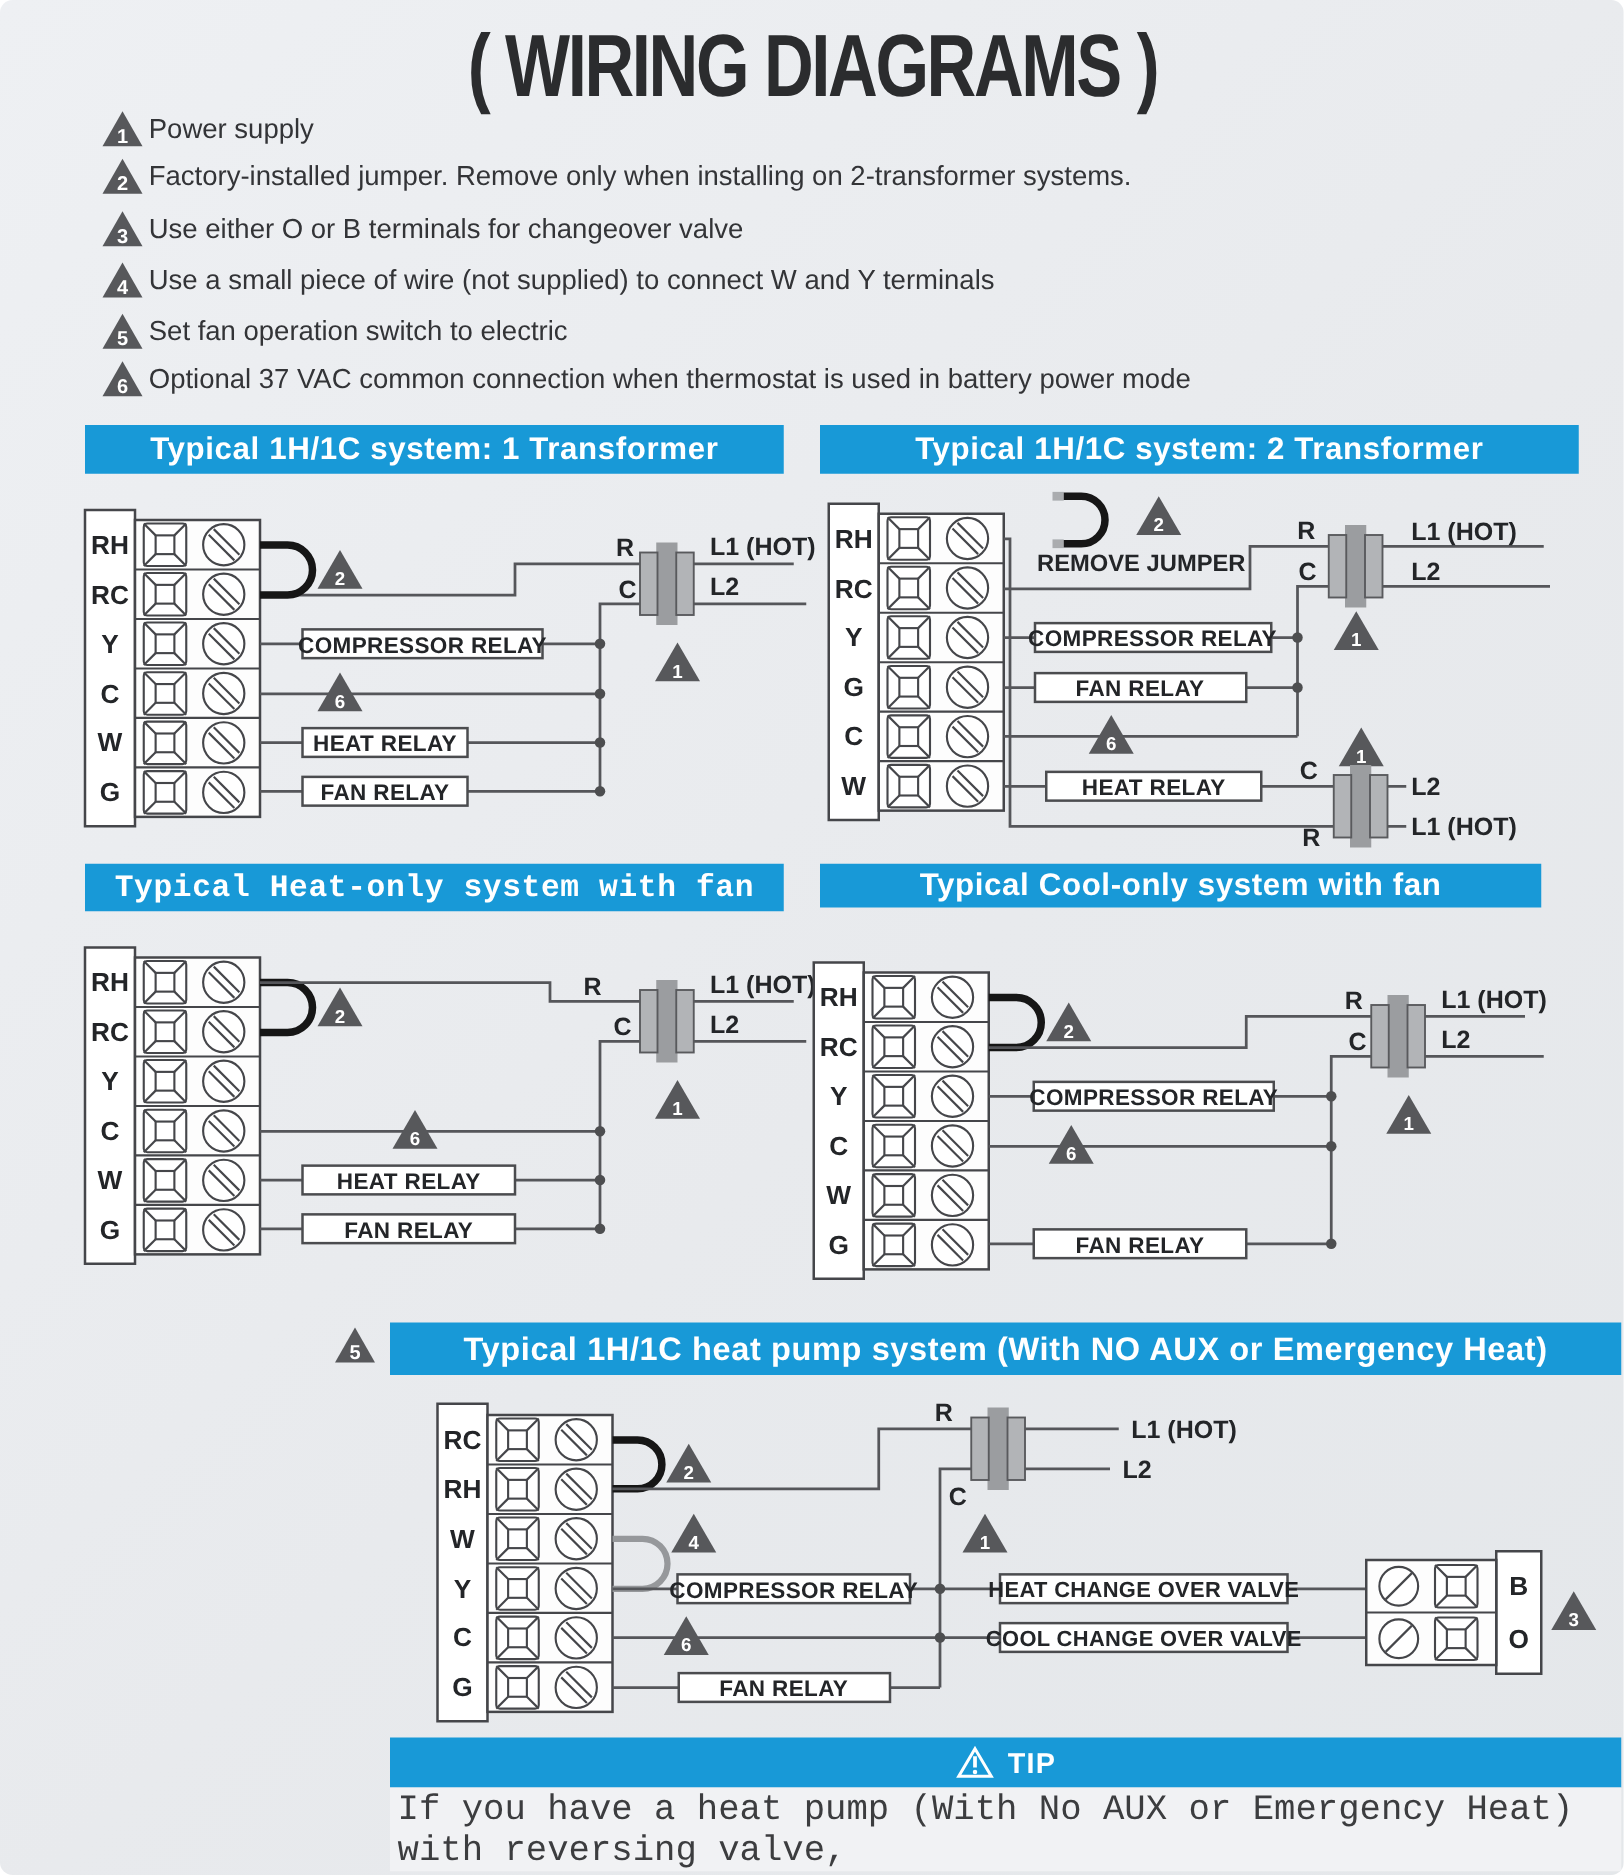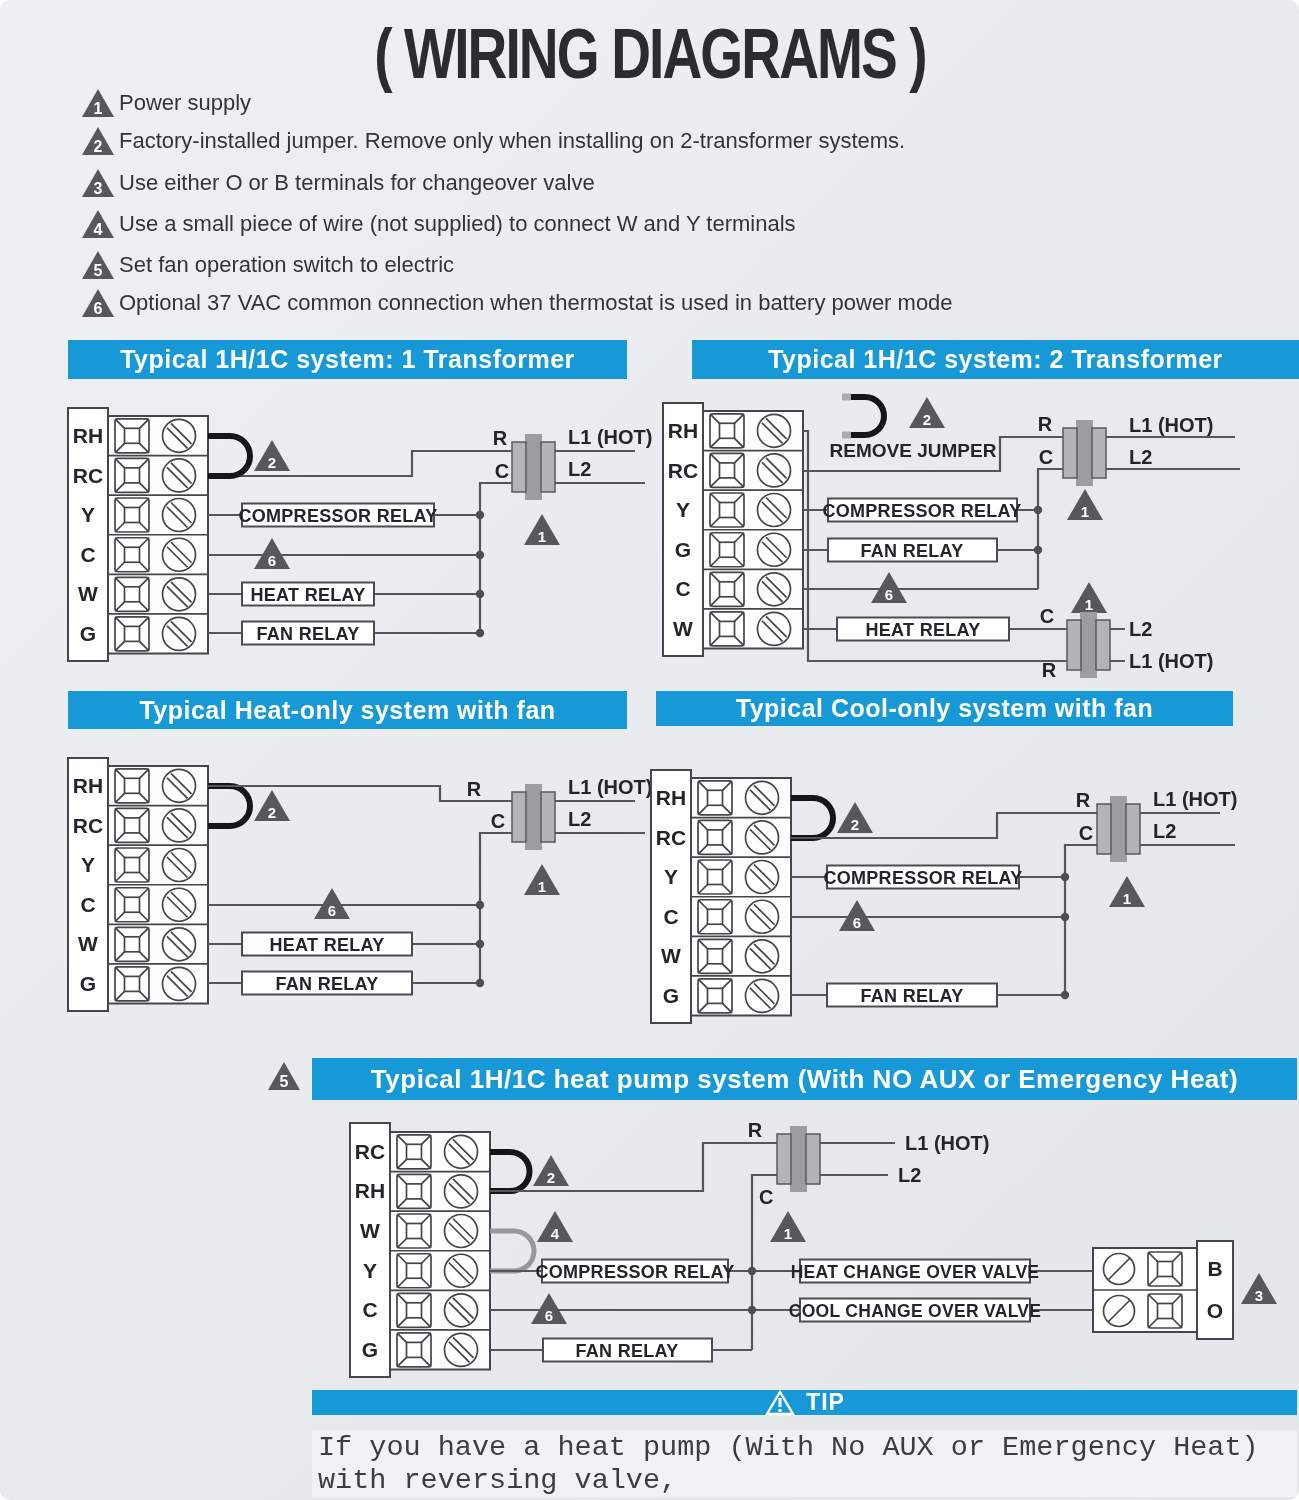--- a/index.html
+++ b/index.html
@@ -28,21 +28,21 @@
   .rtext{font-size:18px;font-weight:bold;text-anchor:middle;letter-spacing:0.3px;}
   .wire{stroke:#55565a;stroke-width:2.2px;fill:none;}
   .wlabel{font-size:20px;font-weight:bold;text-anchor:middle;}
   .wlabel-l{font-size:20px;font-weight:bold;text-anchor:start;}
   .trinum{font-size:15px;font-weight:bold;fill:#ffffff;text-anchor:middle;}
   .jumper{stroke:#161616;stroke-width:6px;fill:none;}
   .jumper-gray{stroke:#96989b;stroke-width:5px;fill:none;}
   .dot{fill:#4d4e50;}
   .lblcol{fill:#ffffff;stroke:#45464a;stroke-width:2px;}
   #tip-bar{
-    left:312px;top:1390px;width:985px;height:25px;background:#1899d7;
+    left:312px;top:1390px;width:985px;height:40px;background:#1899d7;
     display:flex;align-items:center;justify-content:center;
   }
   #tip-bar .tip-word{color:#fff;font-weight:bold;font-size:23px;margin-left:10px;letter-spacing:1px;}
   #tip-body{
     left:312px;top:1430px;width:985px;height:67px;background:#f1f2f4;
     font-size:28.5px;line-height:33px;color:#3c3d3f;padding:1px 0 0 6px;box-sizing:border-box;font-family:Liberation Mono, monospace;
   }
 </style>
 </head>
 <body>
@@ -138,22 +138,22 @@
   </div>
   <div class="legend-row" style="top:286px;">
     <svg width="36" height="32">
         <path d="M18,2 L34,30 L2,30 Z" fill="#57585b"></path>
         <text x="18" y="27" class="trinum" style="font-size:16px">6</text>
       </svg>
     <span class="txt">Optional 37 VAC common connection when thermostat is used in battery power mode</span>
   </div>
 
   <div class="dia-head" id="head1" style="left:68px;top:340px;width:559px;height:39px;">Typical 1H/1C system: 1 Transformer</div>
-  <div class="dia-head" id="head2" style="left:656px;top:340px;width:607px;height:39px;margin-left:36px;">Typical 1H/1C system: 2 Transformer</div>
-  <div class="dia-head" id="head3" style="left:68px;top:691px;width:559px;height:38px;">Typical Heat-only system with fan</div>
+  <div class="dia-head" id="head2" style="left:656px;top:340px;width:607px;height:39px;">Typical 1H/1C system: 2 Transformer</div>
+  <div class="dia-head" id="head3" style="left:68px;top:691px;width:559px;height:38px;font-family:Liberation Mono, monospace;">Typical Heat-only system with fan</div>
   <div class="dia-head" id="head4" style="left:656px;top:691px;width:577px;height:35px;">Typical Cool-only system with fan</div>
   <svg class="abs" style="left:266px;top:1060px;" width="36" height="32">
     <path d="M18,2 L34,30 L2,30 Z" fill="#57585b"></path>
       <text x="18" y="27" class="trinum" style="font-size:16px">5</text>
   </svg>
   <div class="dia-head" id="head5" style="left:312px;top:1058px;width:985px;height:42px;">Typical 1H/1C heat pump system (With NO AUX or Emergency Heat)</div>
 
   <svg class="abs" style="left:60px;top:390px;" width="600" height="305" viewBox="0 0 600 305">
     <g>
       <rect x="8" y="18" width="40" height="253" class="lblcol"></rect>

